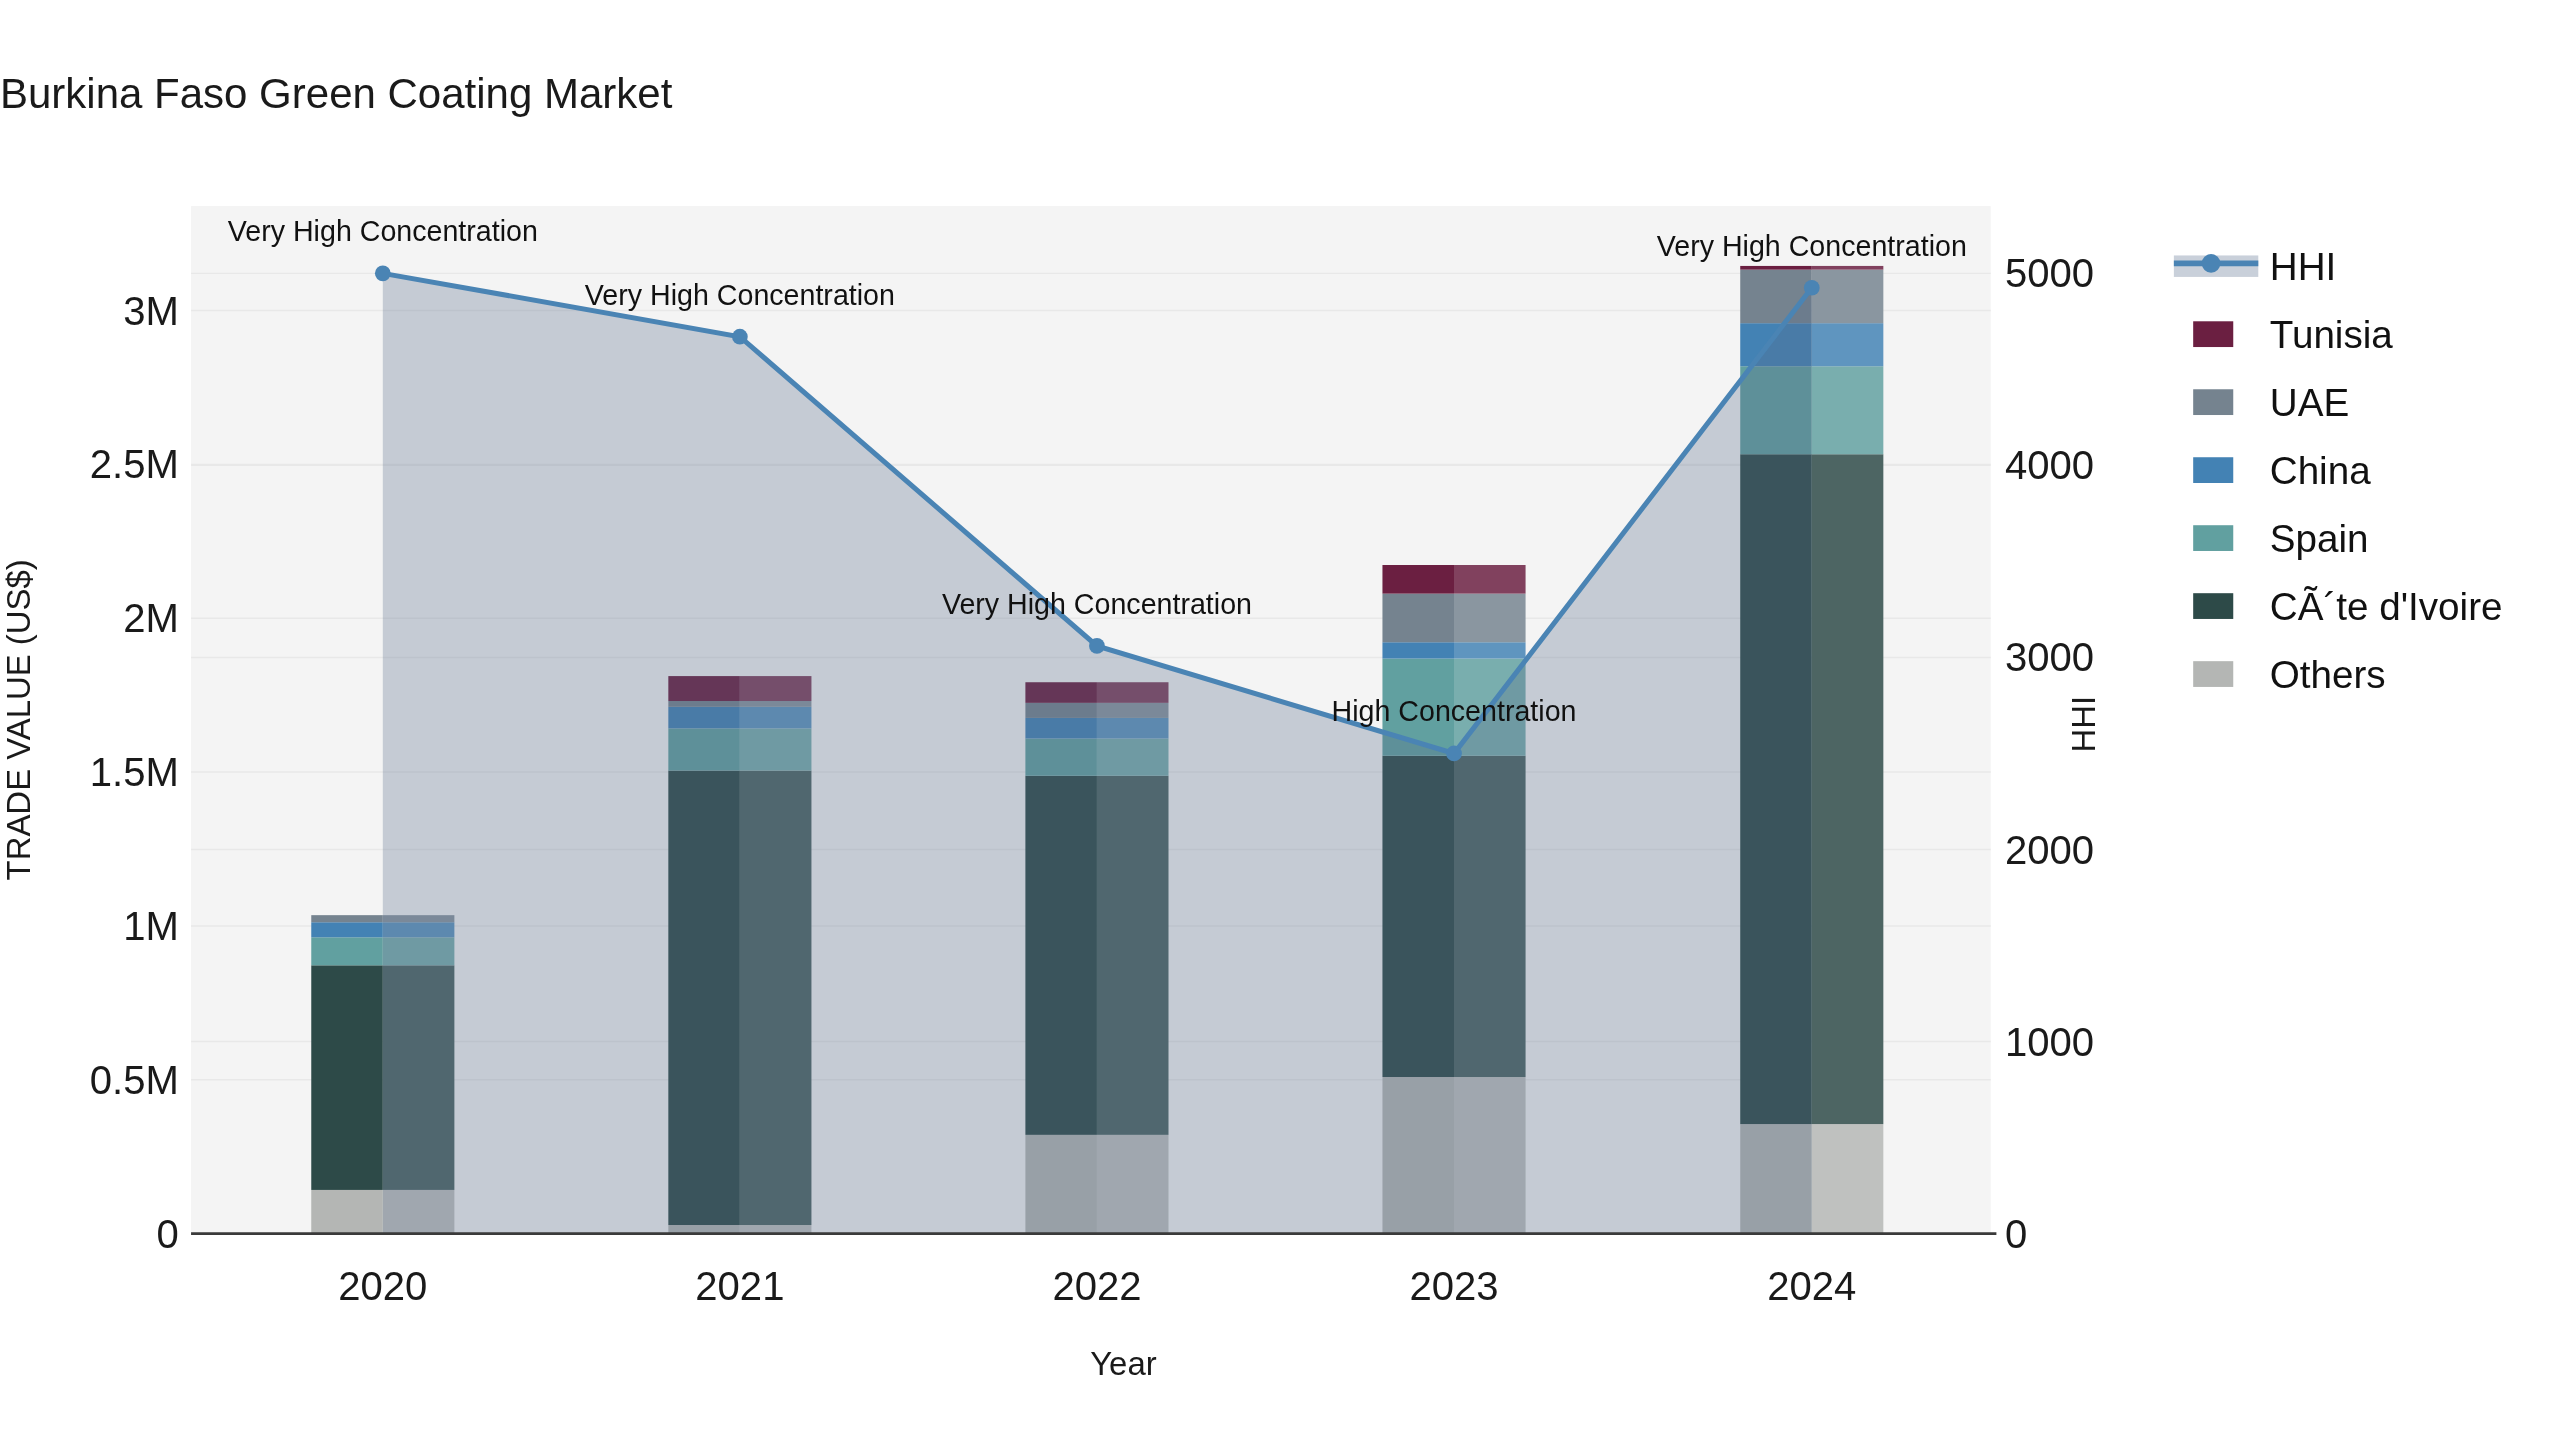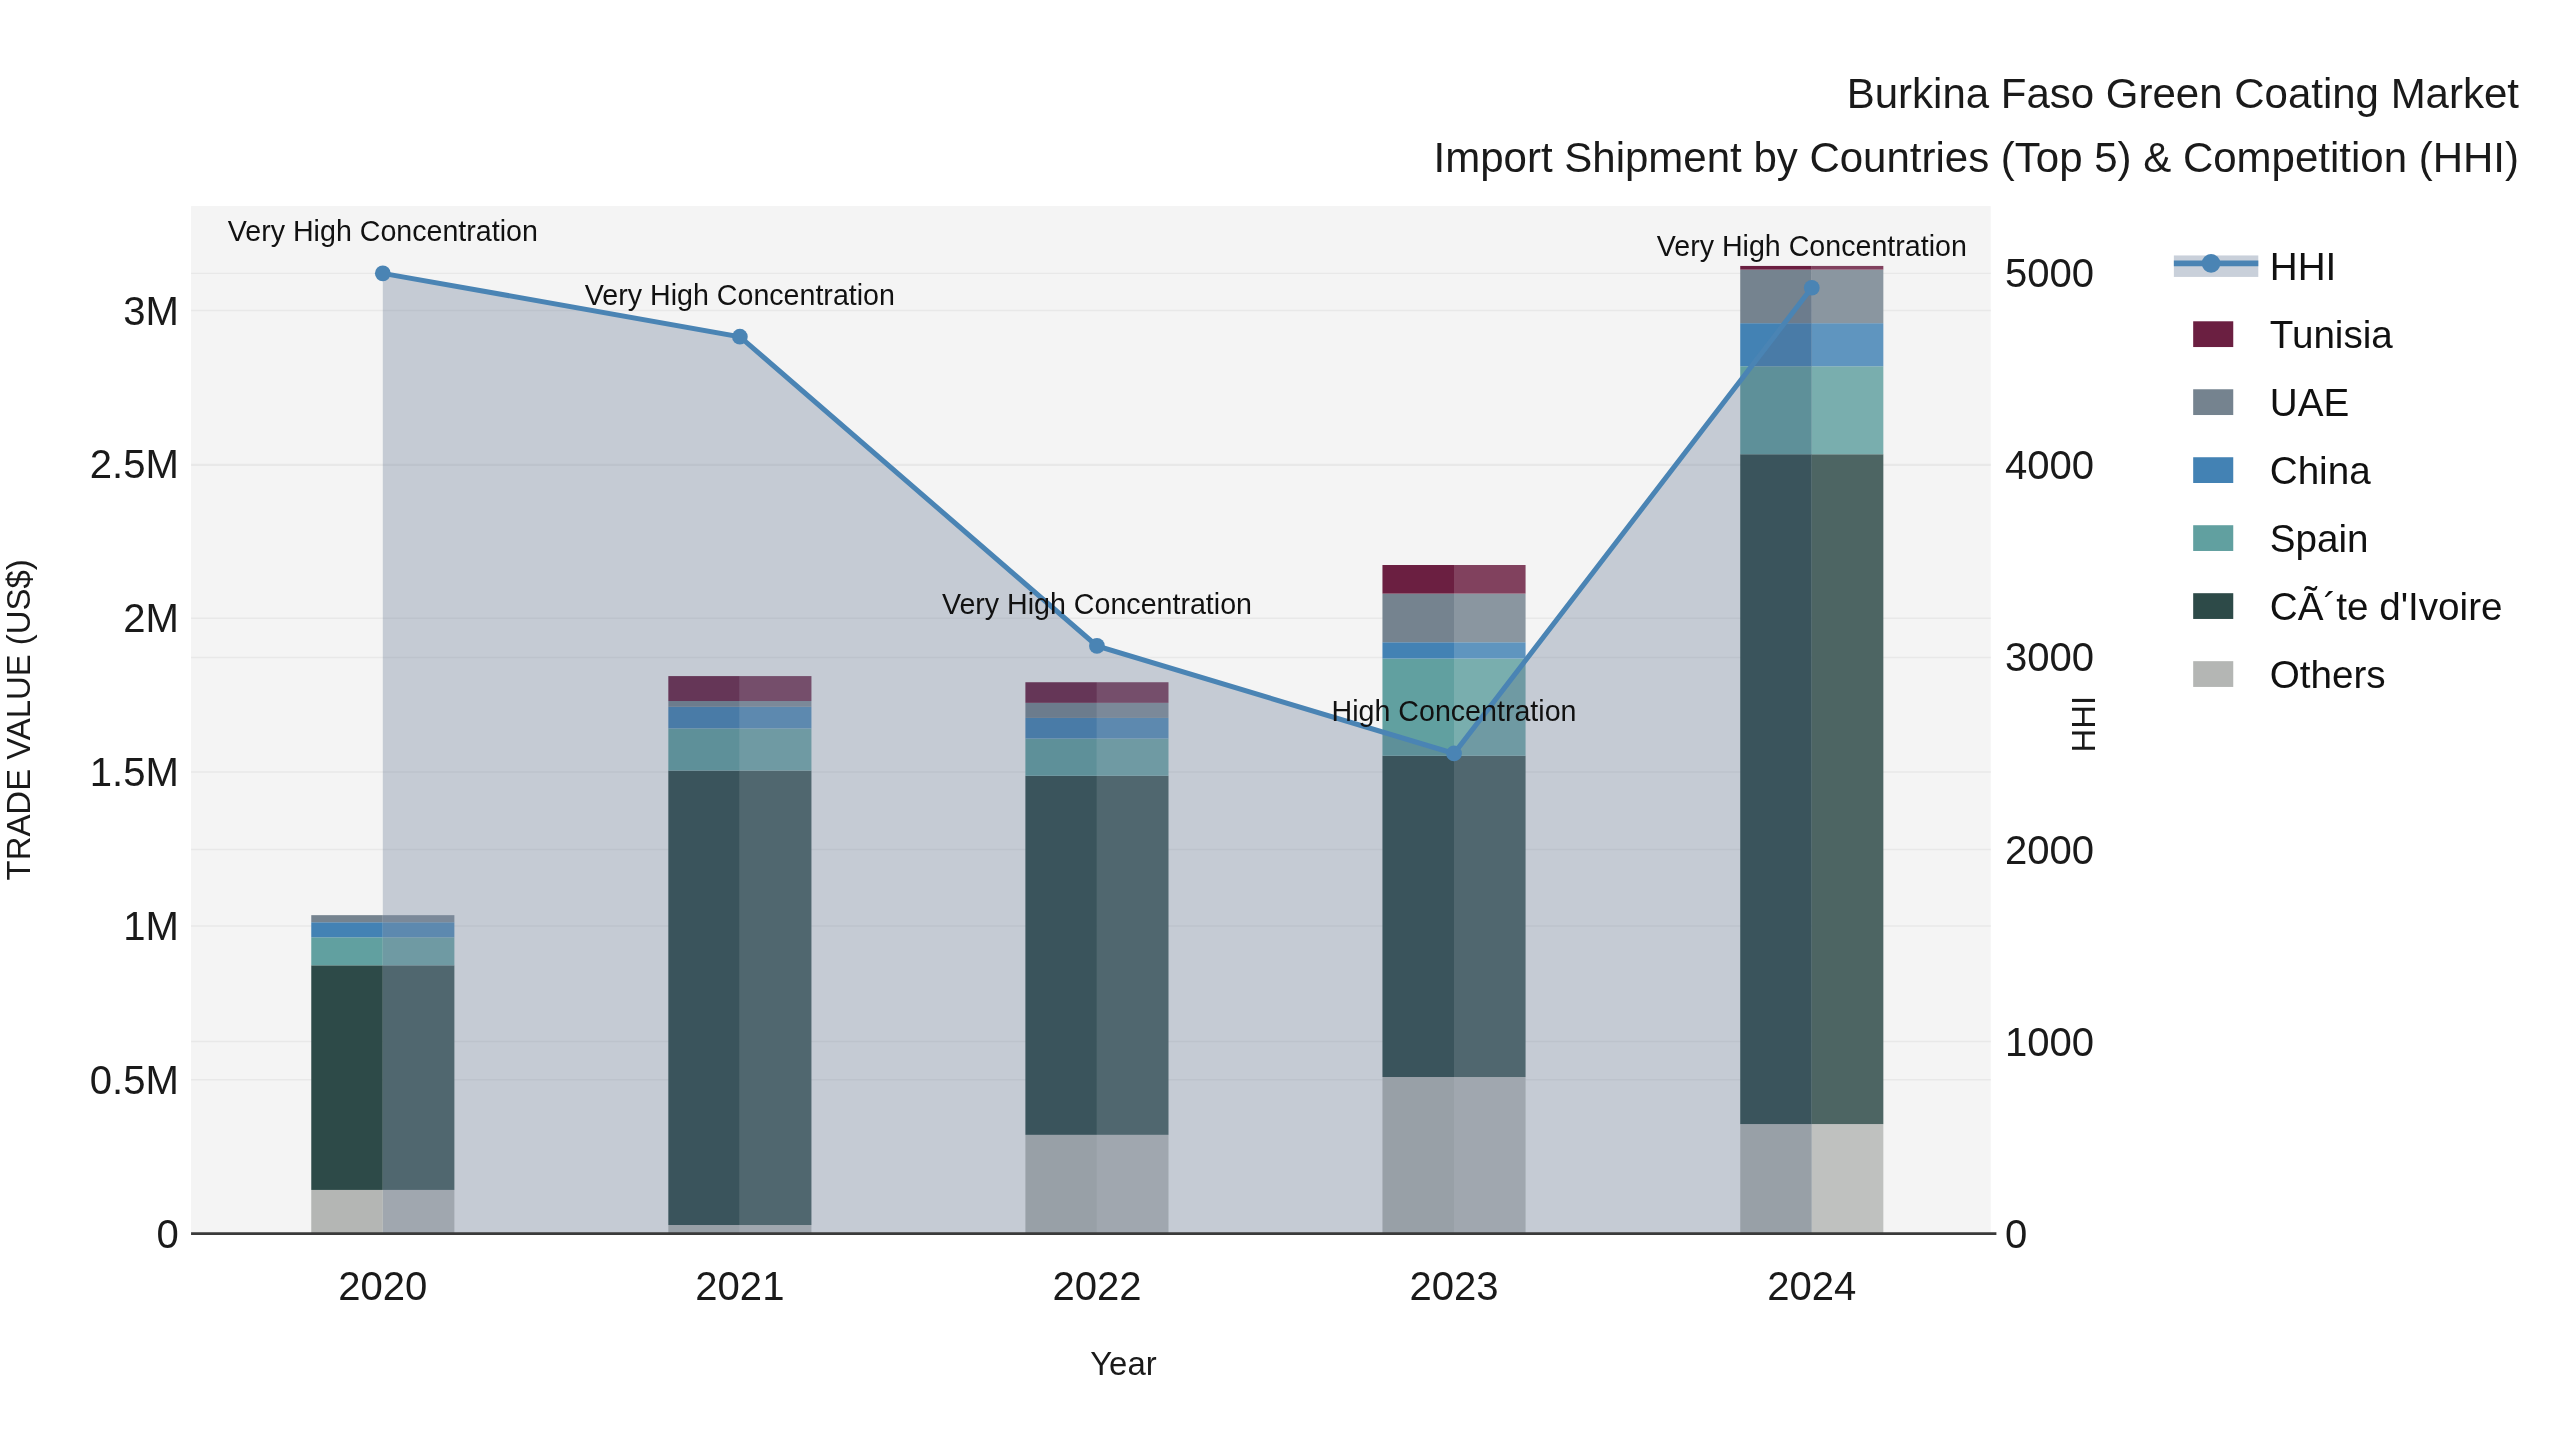--- a/index.html
+++ b/index.html
@@ -6,21 +6,21 @@
   body{
     position:relative;
     width:2576px;height:1449px;
     background:#ffffff;
     font-family:"Liberation Sans", sans-serif;
     overflow:hidden;
   }
   #chart-svg{position:absolute;left:0;top:0;}
   .title-wrap{
     position:absolute;left:0;top:62px;width:2519px;
-    text-align:right;color:#1a1a1a;
+    text-align:left;color:#1a1a1a;
     font-size:42px;line-height:64px;
     pointer-events:none;
   }
   text{font-family:"Liberation Sans", sans-serif;}
 </style>
 </head>
 <body>
 
 <svg id="chart-svg" width="2576" height="1449" viewBox="0 0 3600 2025" xmlns="http://www.w3.org/2000/svg">
     <rect x="267" y="288" width="2515" height="1436" fill="#f4f4f4"></rect>
@@ -218,15 +218,14 @@
       </g>
       <g>
         <rect x="3065" y="924" width="56" height="36" fill="#b4b6b4"></rect>
         <text x="3172" y="942" dominant-baseline="central" font-size="54" fill="#111">Others</text>
       </g>
     </g>
   </svg>
 
 <div class="title-wrap">
   <div>Burkina Faso Green Coating Market</div>
-  <div>Import Shipment by Countries (Top 5) &amp; Competition (HHI)</div>
 </div>
 
 
 </body></html>

